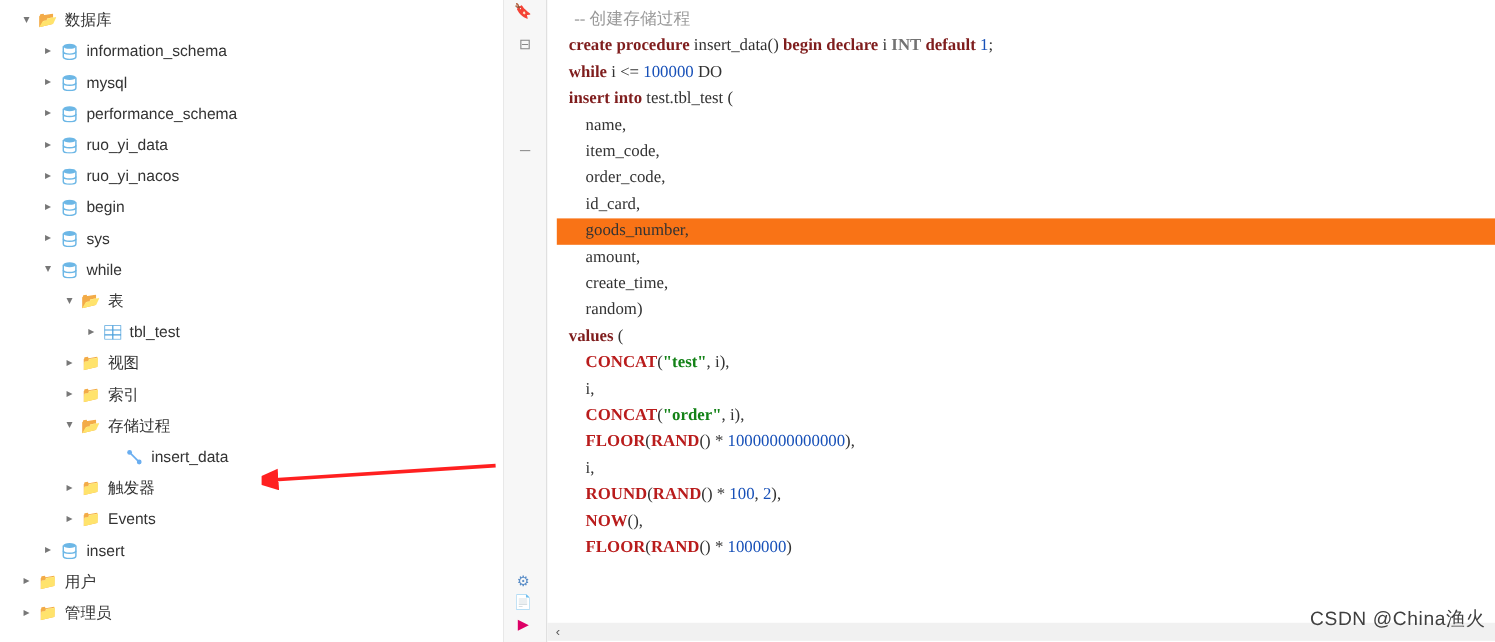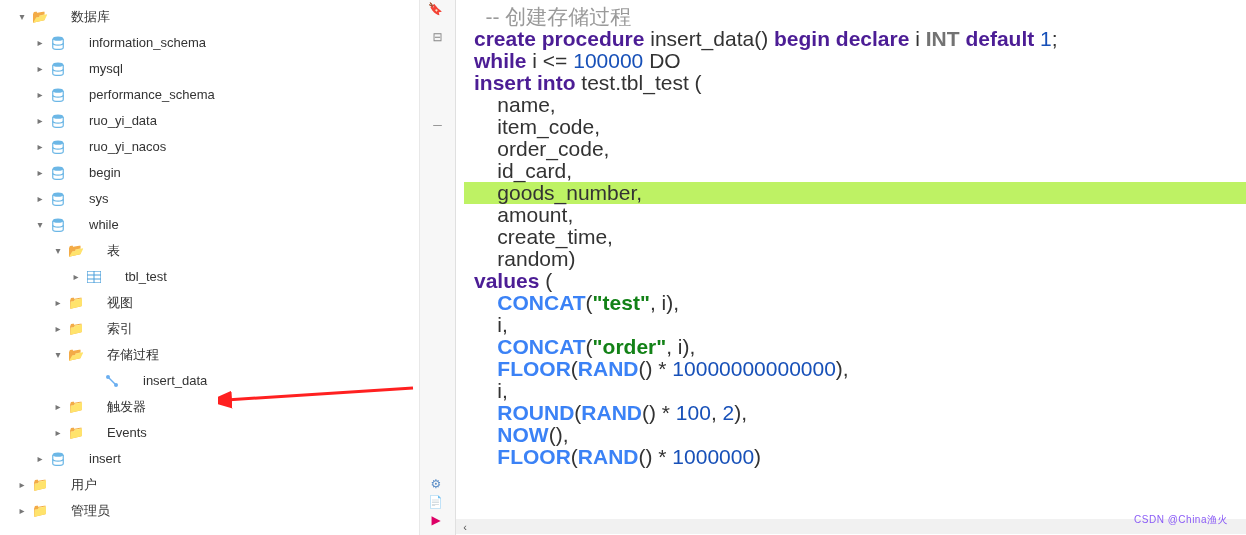--- a/index.html
+++ b/index.html
@@ -1,45 +1,45 @@
 <!DOCTYPE html>
 <html><head>
   <meta charset="utf-8">
   <style>
     * { box-sizing: border-box; margin: 0; padding: 0; }
     body { font-family: -apple-system, "Segoe UI", Arial, sans-serif; font-size: 13px; color: #333; background: #fff; width: 1246px; height: 535px; overflow: hidden; position: relative; }
     .app { display: flex; height: 100%; }
     .tree-panel { width: 420px; background: #fff; overflow-y: auto; padding: 4px 0 4px 2px; border-right: 1px solid #e8e8e8; position: relative; }
     .tree-item { display: flex; align-items: center; padding: 4px 2px; cursor: default; white-space: nowrap; line-height: 18px; }
-    .tree-item span.label { color: #333; margin-left: 17px; }
+    .tree-item span.label { color: #333; }
     .chev { width: 12px; color: #777; margin-right: 4px; display: inline-block; text-align: center; font-size: 10px; }
     .icon { width: 16px; height: 16px; margin-right: 6px; display: inline-flex; align-items: center; justify-content: center; flex-shrink: 0; }
     .icon-db { color: #4a9fdb; }
     .icon-folder { color: #e6a23c; }
     .icon-folder-open { color: #e6a23c; }
     .icon-table { color: #4a9fdb; }
     .arrow { position: absolute; left: 218px; top: 385px; pointer-events: none; }
     .editor-wrap { flex: 1; display: flex; background: #fff; }
     .gutter { width: 36px; background: #f7f7f7; border-right: 1px solid #e0e0e0; padding: 8px 4px; }
     .gutter-mark { height: 22px; }
     .code-area { flex: 1; overflow: auto; position: relative; }
-    .code { font-family: Liberation Sans, sans-serif; font-size: 21px; line-height: 22px; padding: 6px 0 0 8px; white-space: pre; }
+    .code { font-family: Liberation Serif, serif; font-size: 14px; line-height: 22px; padding: 6px 0 0 8px; white-space: pre; }
     .ln { padding-left: 4px; }
-    .ln.hl { background: #bef264; width: 100%; display: block; }
-    .c-kw { color: #4c1d95; font-weight: bold; }
+    .ln.hl { background: #f97316; width: 100%; display: block; }
+    .c-kw { color: #7f1d1d; font-weight: bold; }
     .c-num { color: #1750b8; }
     .c-type { color: #737373; font-weight: bold; }
-    .c-fn { color: #3b82f6; font-weight: bold; }
+    .c-fn { color: #b91c1c; font-weight: bold; }
     .c-str { color: #138217; font-weight: bold; }
     .c-op { color: #333; }
     .c-id { color: #333; }
     .c-cmt { color: #9a9a9a; }
     .left-bar { width: 4px; display: inline-block; background: #e9f3ff; margin-right: 2px; vertical-align: top; }
     .left-bar.gray { background: #ddd; }
-    .watermark { position: absolute; bottom: 8px; right: 18px; color: #8b5cf6; font-size: 10px; letter-spacing: 0.5px; pointer-events: none; }
+    .watermark { position: absolute; bottom: 8px; right: 8px; color: #404040; font-size: 16px; letter-spacing: 0.5px; pointer-events: none; }
     .edge-tools { position: absolute; left: 427px; top: 0; width: 18px; display: flex; flex-direction: column; align-items: center; gap: 4px; padding-top: 2px; }
     .edge-tools.bottom { top: auto; bottom: 8px; }
     .edge-ico { width: 14px; height: 14px; font-size: 12px; color: #5a8dc7; display:flex; align-items:center; justify-content:center; }
     .hscroll { position: absolute; bottom: 1px; left: 0; right: 0; height: 15px; background: #f1f1f1; display: flex; align-items: center; }
     .hscroll-btn { width: 18px; height: 14px; display:inline-flex; align-items:center; justify-content:center; font-size:11px; color:#555; }
     .l1 { padding-left: 14px }
     .l2 { padding-left: 32px }
     .l3 { padding-left: 50px }
     .l4 { padding-left: 68px }
     .l5 { padding-left: 86px }

